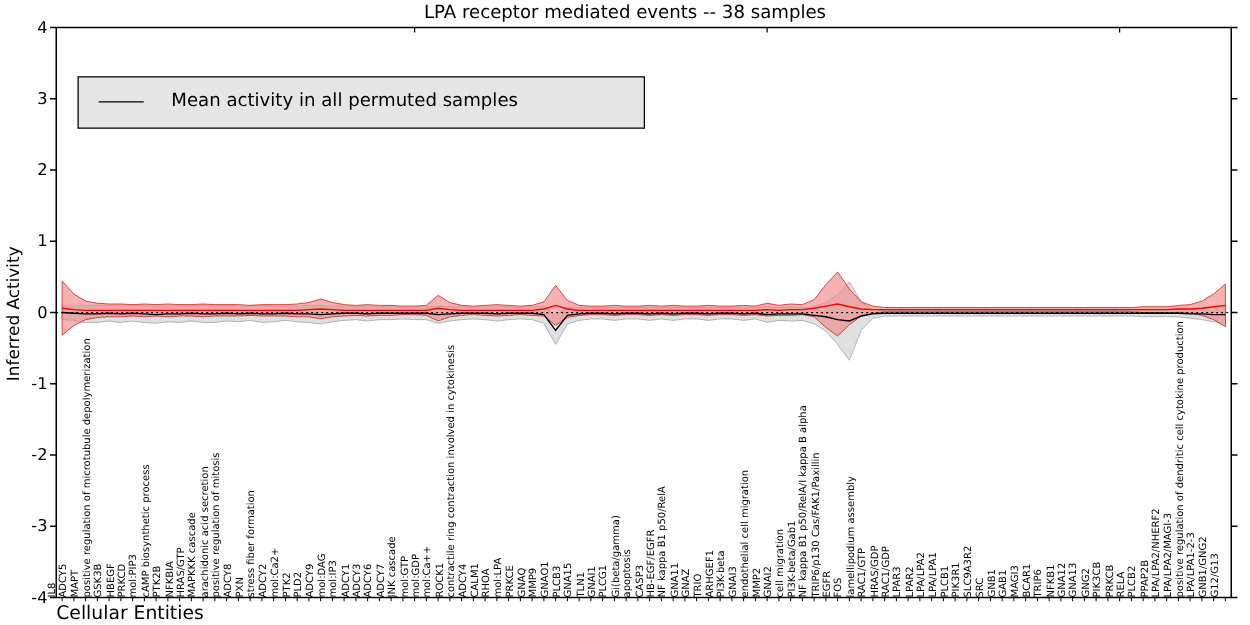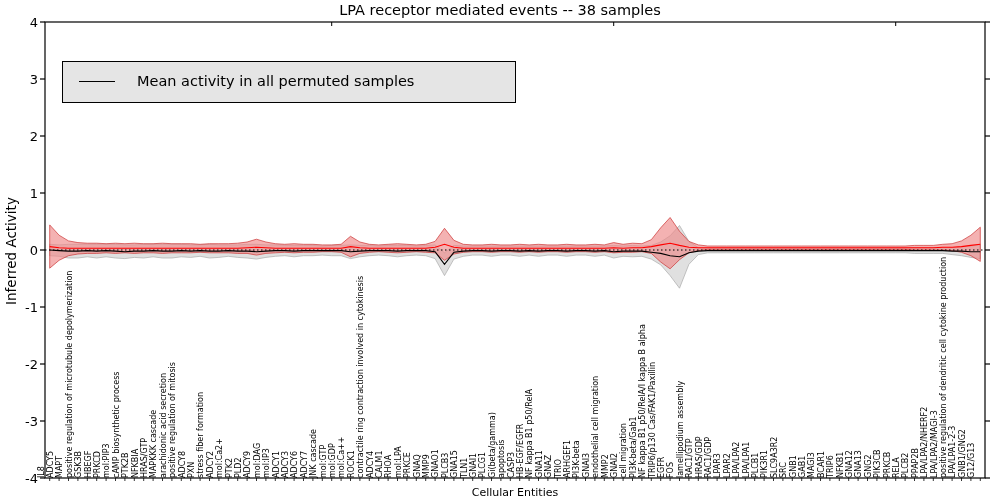--- a/index.html
+++ b/index.html
@@ -1,20 +1,20 @@
 <!DOCTYPE html>
 <html><head>
 <meta charset="utf-8">
 <style>
   html,body{margin:0;padding:0;background:#fff;}
   .fig{position:relative;width:1000px;height:500px;background:#fff;
        font-family:"DejaVu Sans","Liberation Sans",sans-serif;color:#000;overflow:hidden;}
   .fig svg{position:absolute;left:0;top:0;}
   .title{position:absolute;left:0;top:2px;width:1000px;text-align:center;font-size:14.5px;}
-  .xlabel{position:absolute;left:45px;bottom:1px;width:940px;text-align:center;font-size:11px;}
+  .xlabel{position:absolute;left:45px;bottom:1px;width:940px;font-size:15px;}
   .ylabel{position:absolute;left:-54px;top:243px;width:130px;text-align:center;font-size:13.5px;
           transform:rotate(-90deg);}
   #ylabels span{position:absolute;width:34px;text-align:right;font-size:13px;line-height:13px;}
   #xlabels span{position:absolute;white-space:nowrap;font-size:8px;line-height:9px;
                 transform:rotate(-90deg);transform-origin:0 100%;}
   .legend{position:absolute;left:62px;top:33px;width:452px;border:1.2px solid #000;background:#e5e5e5;
           padding:6px 0 8px 0;margin-top:28px;}
   .legend .row{display:flex;align-items:center;height:26px;}
   .legend .sample{width:36px;border-top:1.6px solid #000;margin-left:16px;margin-right:22px;}
   .legend .lab{font-size:14.5px;}

